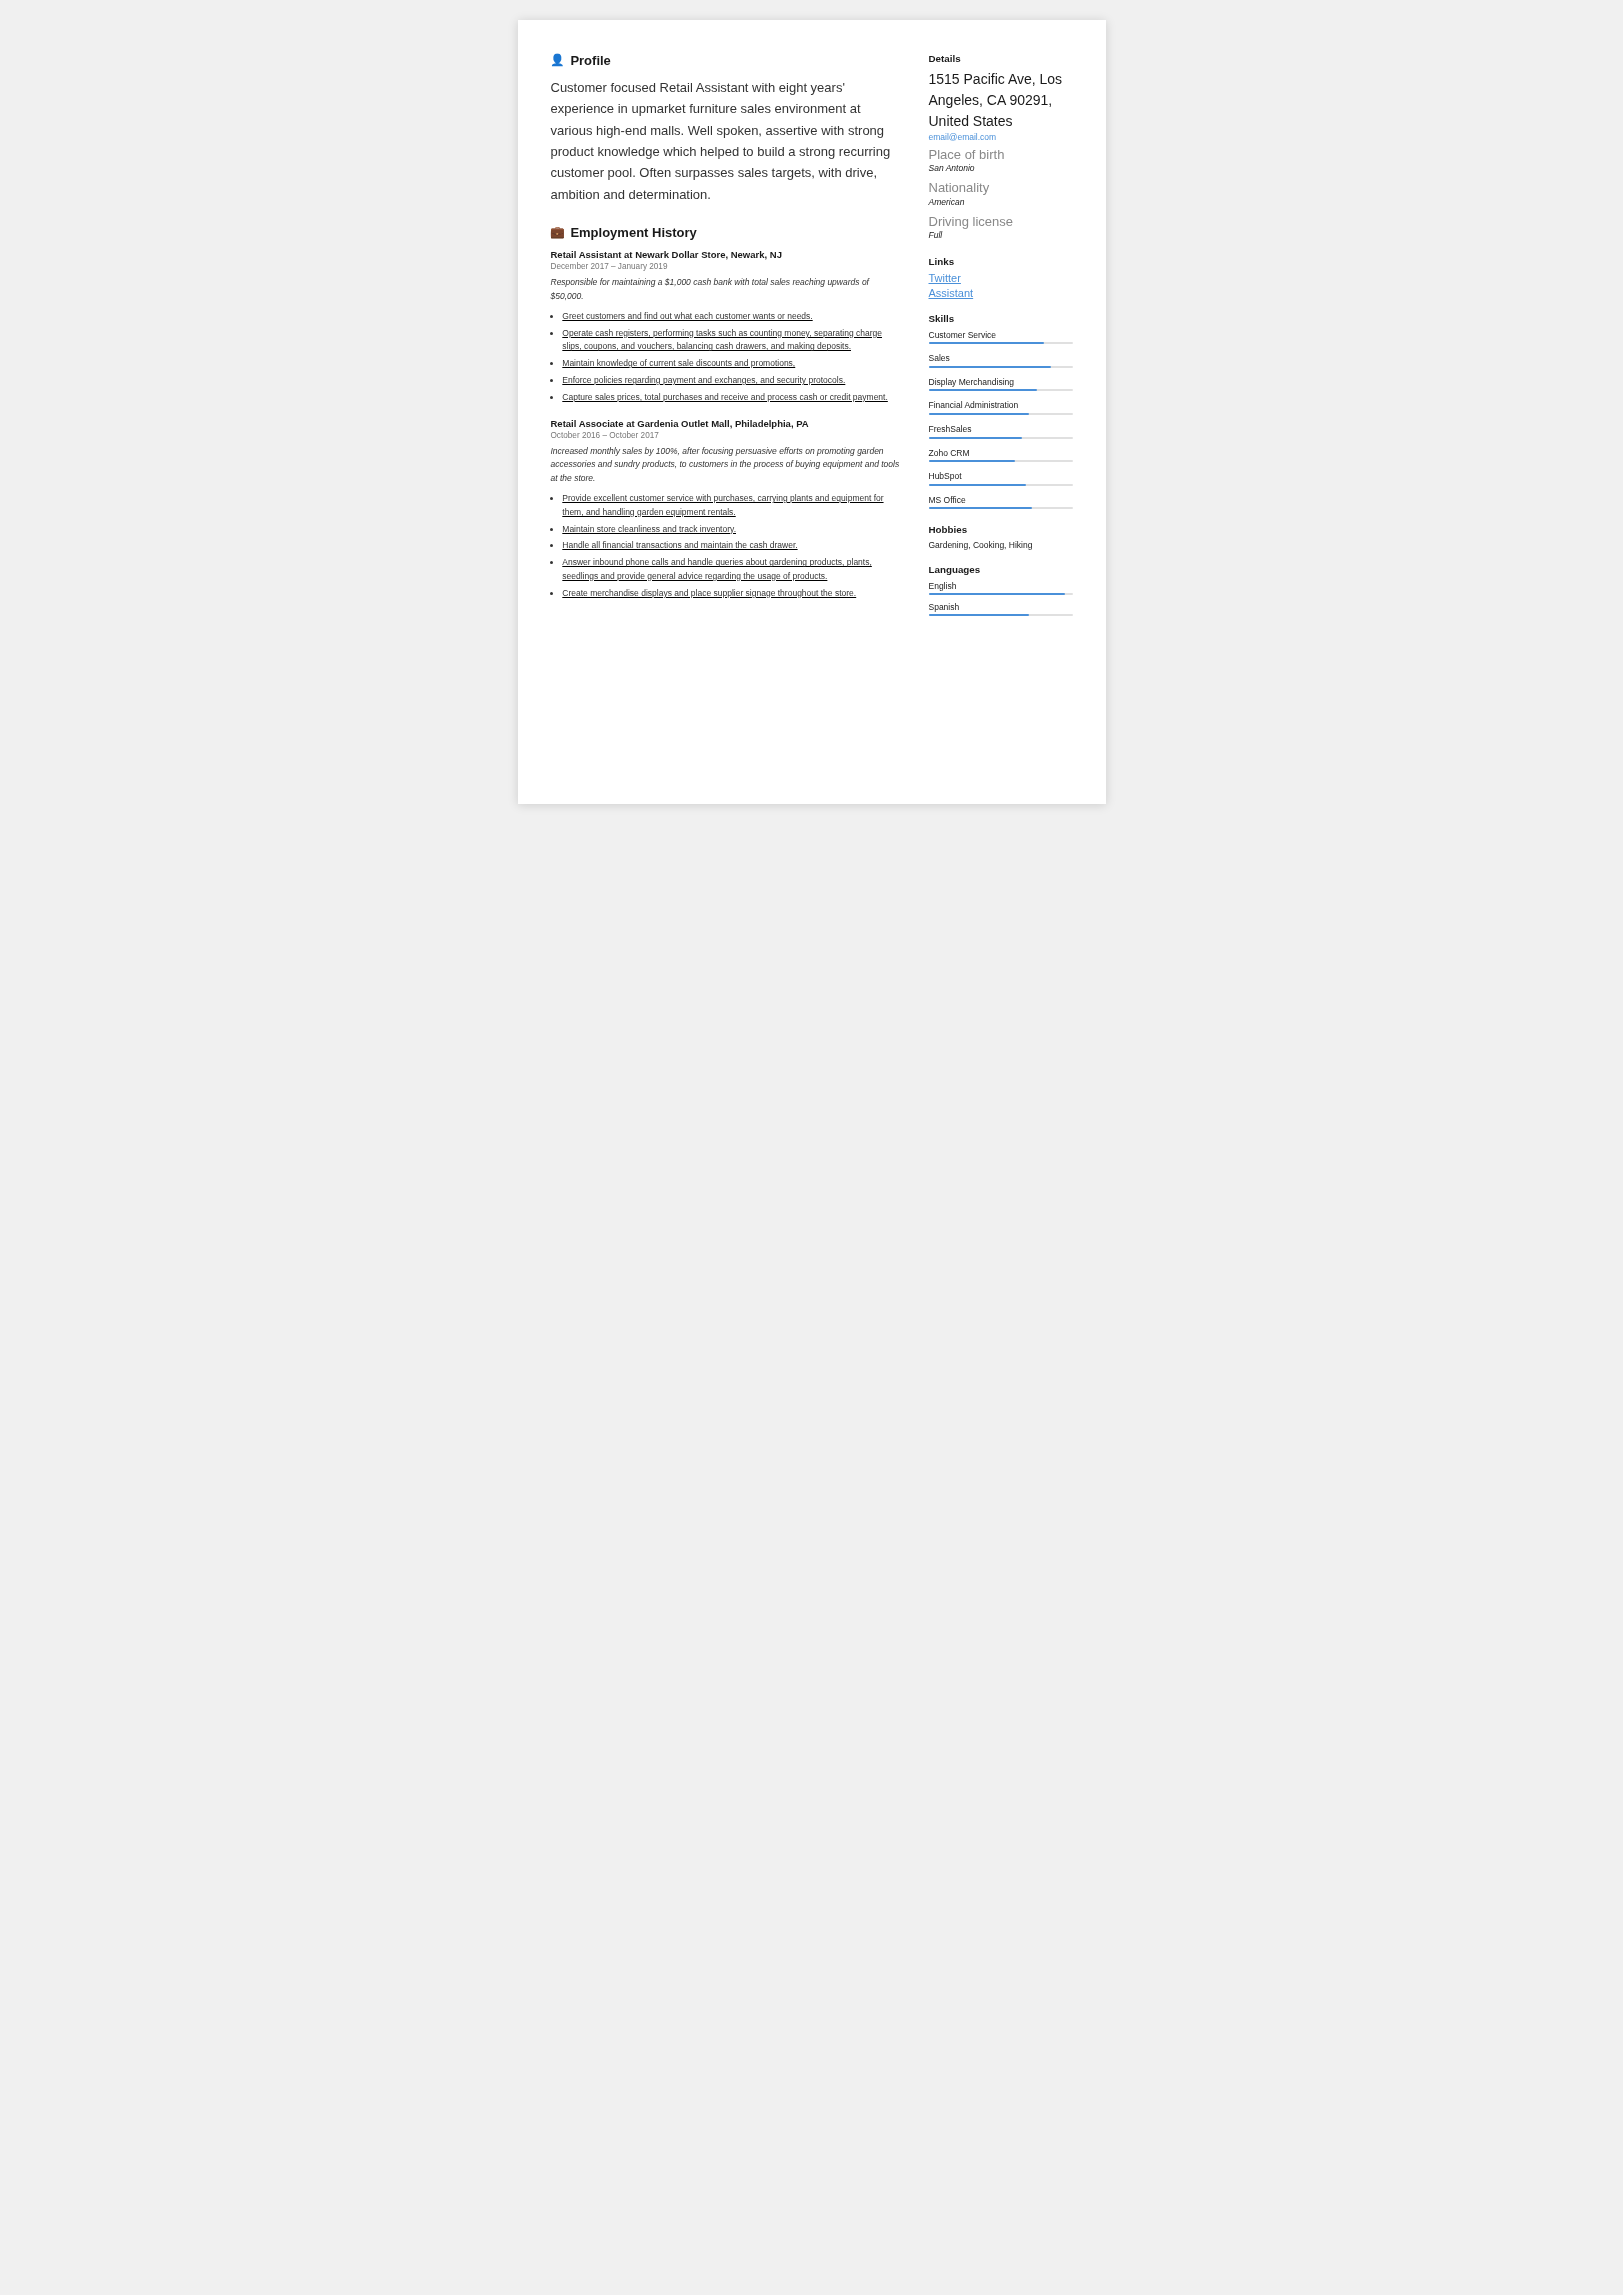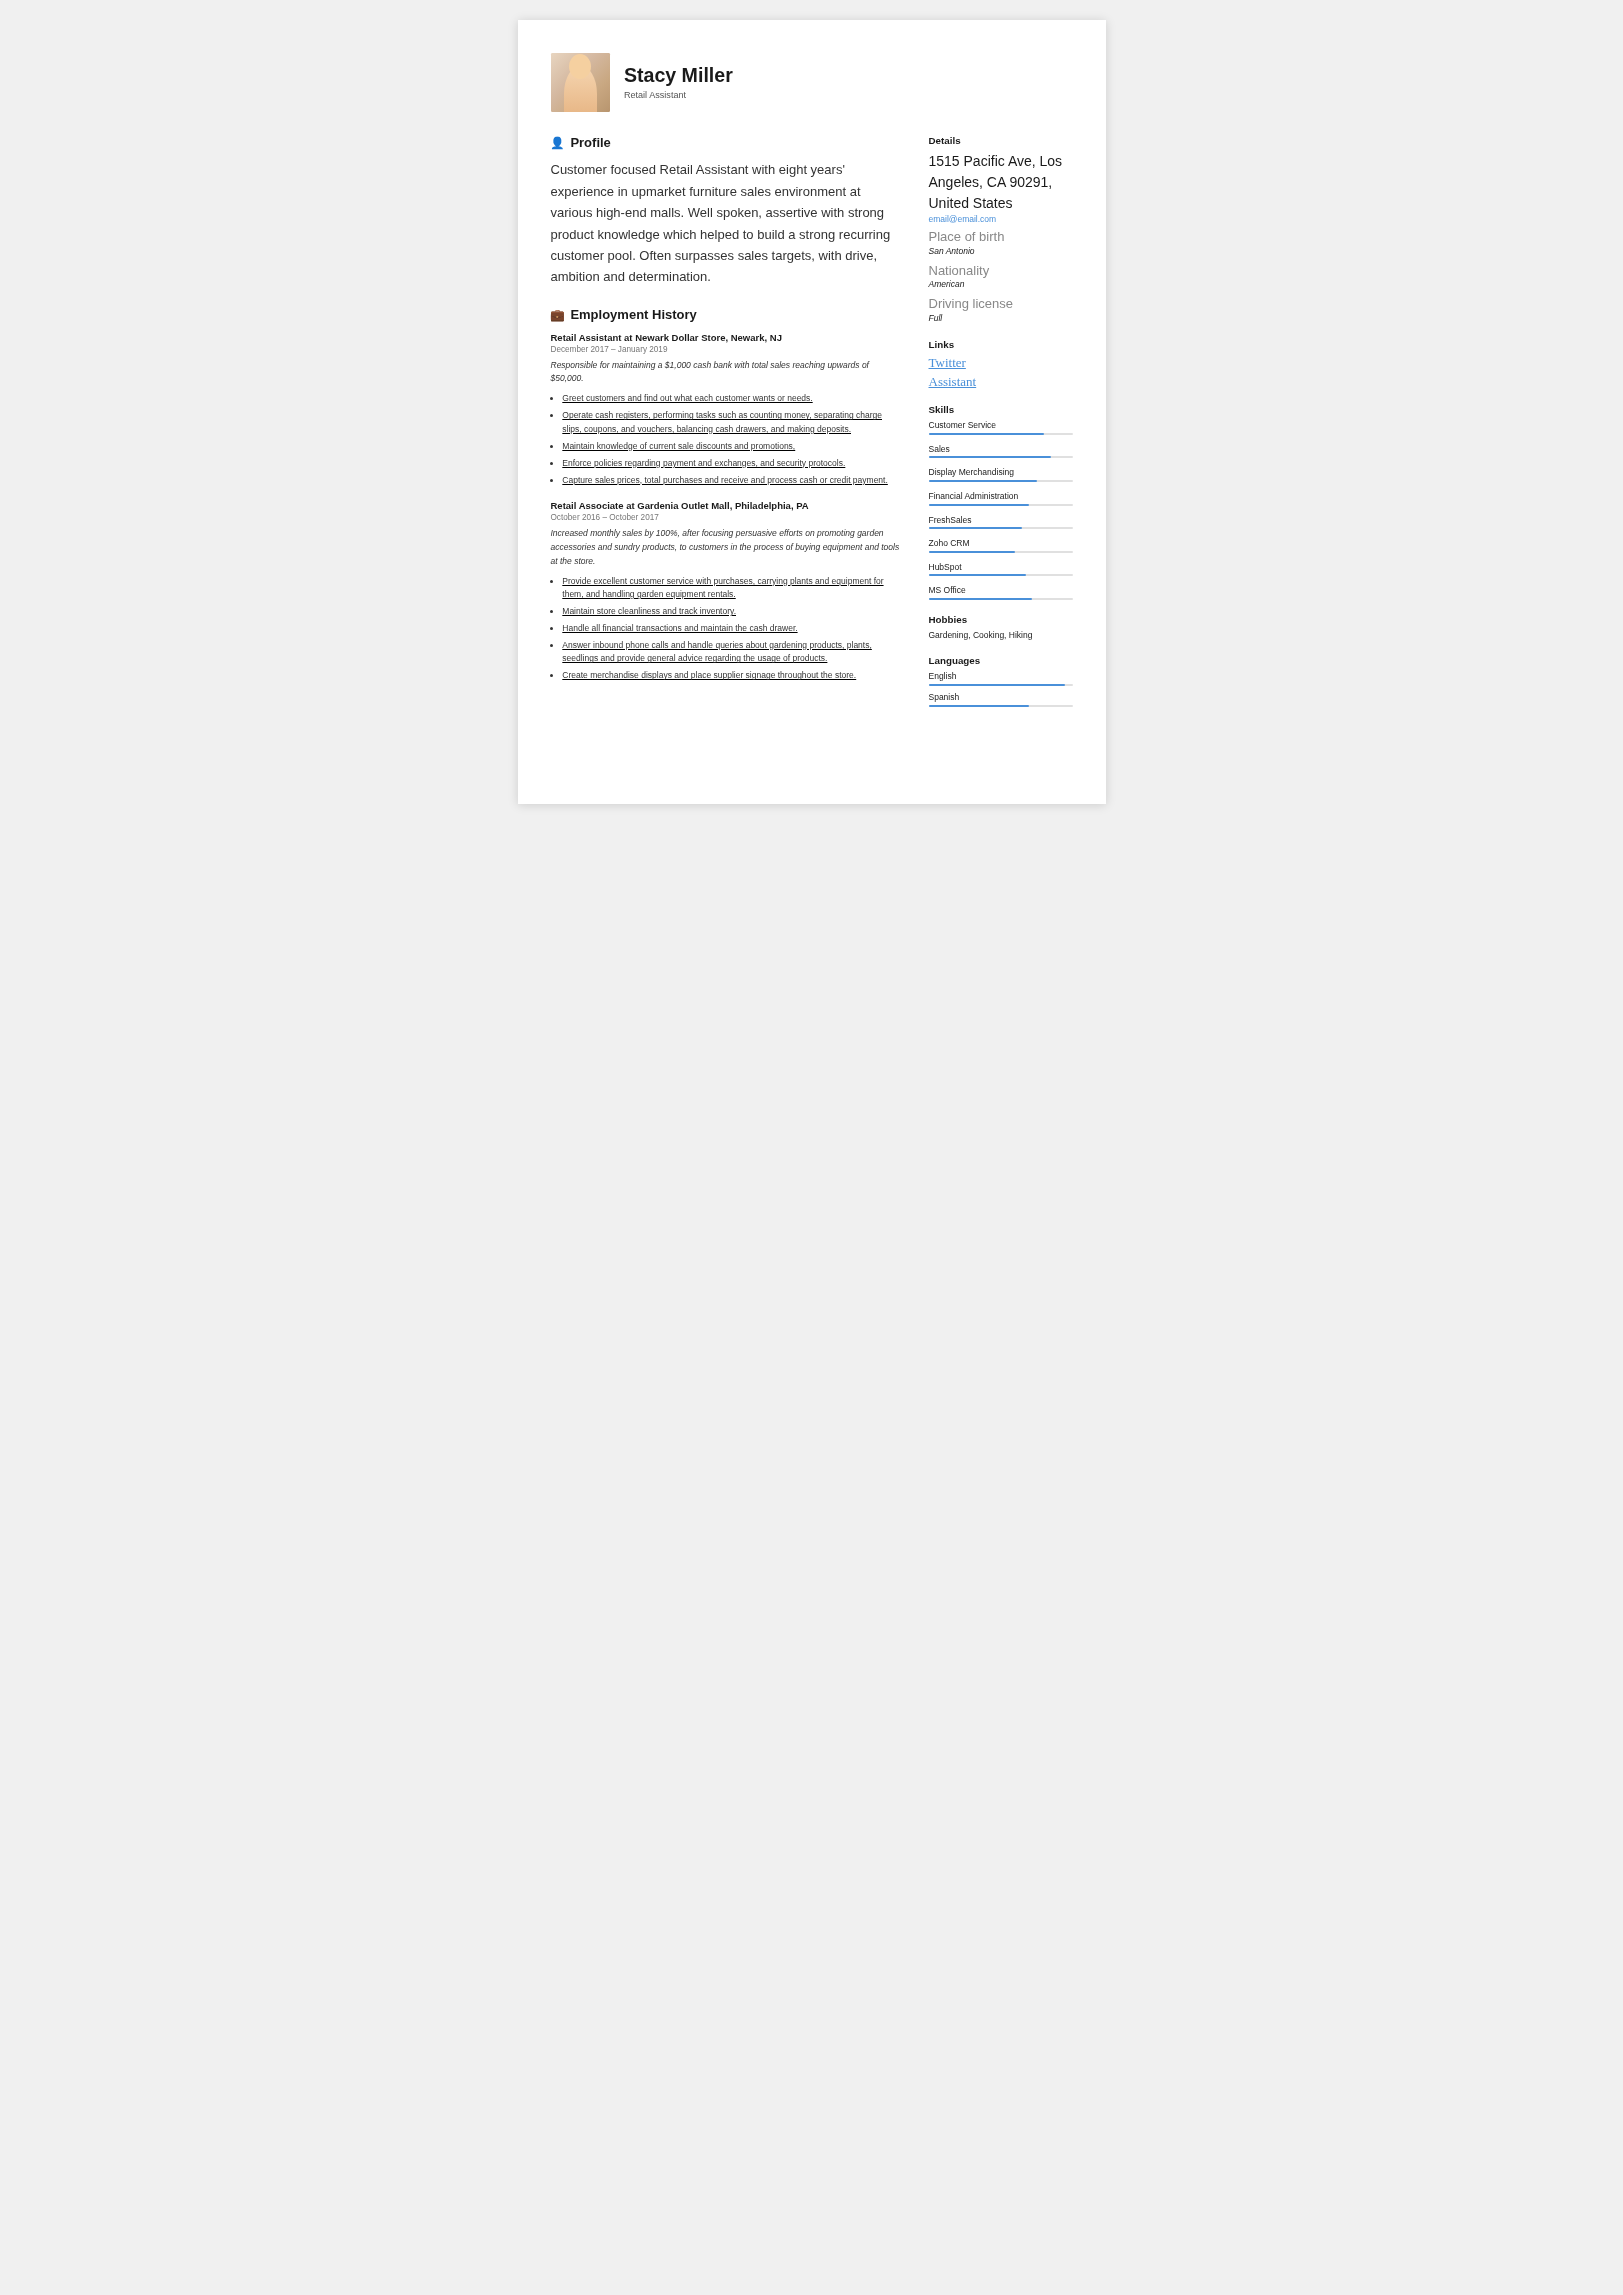--- a/index.html
+++ b/index.html
@@ -165,25 +165,24 @@
       color: #1a1a1a;
       line-height: 1.5;
       margin-bottom: 0;
     }
     .detail-email {
       font-size: 8.5px;
       color: #4a90d9;
       margin-bottom: 2.6px;
     }
     .link-item {
-      font-size: 13px;
+      font-size: 11px;
       color: #4a90d9;
       margin-bottom: 2.6px;
       display: block;
-      font-family: Liberation Serif, serif;
     }
     
     .skill-item {
       margin-bottom: 9px;
     }
     .skill-name {
       font-size: 8.5px;
       color: #1a1a1a;
       margin-bottom: 2.6px;
     }
@@ -221,29 +220,20 @@
       height: 2px;
       background: #4a90d9;
       border-radius: 1.3px;
     }
   </style>
 </head>
 <body>
 
 <div class="resume-container">
 
-  <div class="header">
-    <div class="header-photo">
-      <div class="photo-figure"></div>
-    </div>
-    <div class="header-info">
-      <h1>Stacy Miller</h1>
-      <div class="subtitle">Retail Assistant</div>
-    </div>
-  </div>
 
   <div class="main-layout">
 
     <div class="left-col">
 
       <div class="profile-section">
         <div class="section-title">
           <span class="section-icon">👤</span>
           <span>Profile</span>
         </div>

